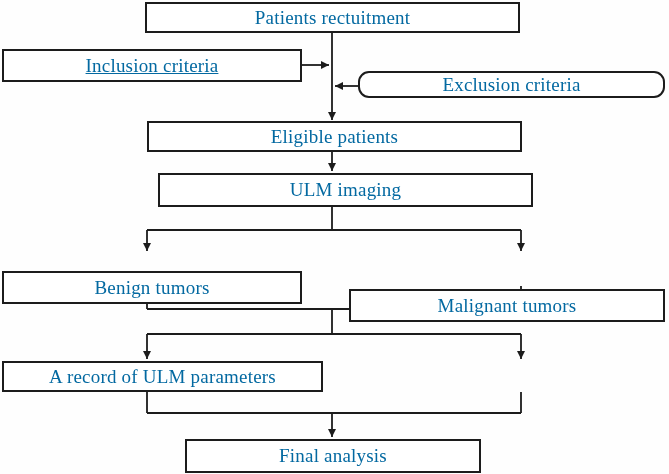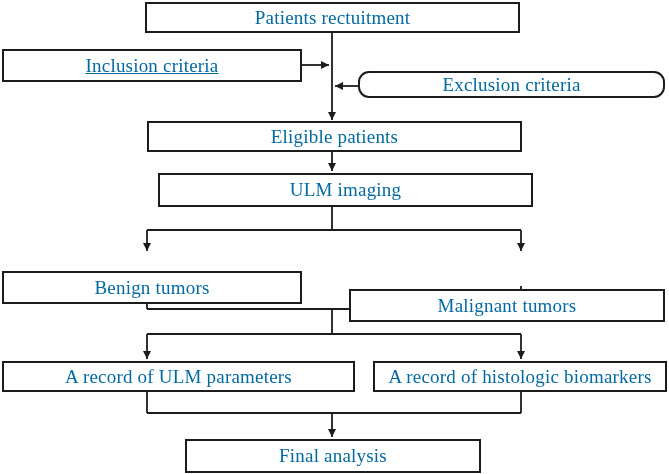--- a/index.html
+++ b/index.html
@@ -36,21 +36,21 @@
     white-space: nowrap;
   }
   
   .n-patients   { left:145px; top:2px;   width:375px; height:31px; }
   .n-inclusion  { left:2px;   top:49px;  width:300px; height:33px;text-decoration:underline; }
   .n-exclusion  { left:358px; top:71px;  width:307px; height:27px;border-radius:11px; }
   .n-eligible   { left:147px; top:121px; width:375px; height:31px; }
   .n-ulm        { left:158px; top:173px; width:375px; height:34px; }
   .n-benign     { left:2px;   top:271px; width:300px; height:33px; }
   .n-malignant  { left:349px; top:253px; width:316px; height:33px;margin-top:36px; }
-  .n-reculm     { left:2px;   top:361px; width:353px; height:31px; }
+  .n-reculm     { left:2px;   top:361px; width:321px; height:31px; }
   .n-rechisto   { left:373px; top:361px; width:294px; height:31px; }
   .n-final      { left:185px; top:439px; width:296px; height:34px; }
 </style>
 </head>
 <body>
 
 <div class="canvas">
 
   <svg class="connectors" viewBox="0 0 669 474" xmlns="http://www.w3.org/2000/svg">
     <defs>
@@ -90,17 +90,16 @@
   <div class="node n-eligible">Eligible patients</div>
 
   <div class="node n-ulm">ULM imaging</div>
 
   <div class="node n-benign">Benign tumors</div>
 
   <div class="node n-malignant">Malignant tumors</div>
 
   <div class="node n-reculm">A record of ULM parameters</div>
 
-  <div class="node n-rechisto">A record of histologic biomarkers</div>
 
   <div class="node n-final">Final analysis</div>
 
 </div>
 
 </body></html>

